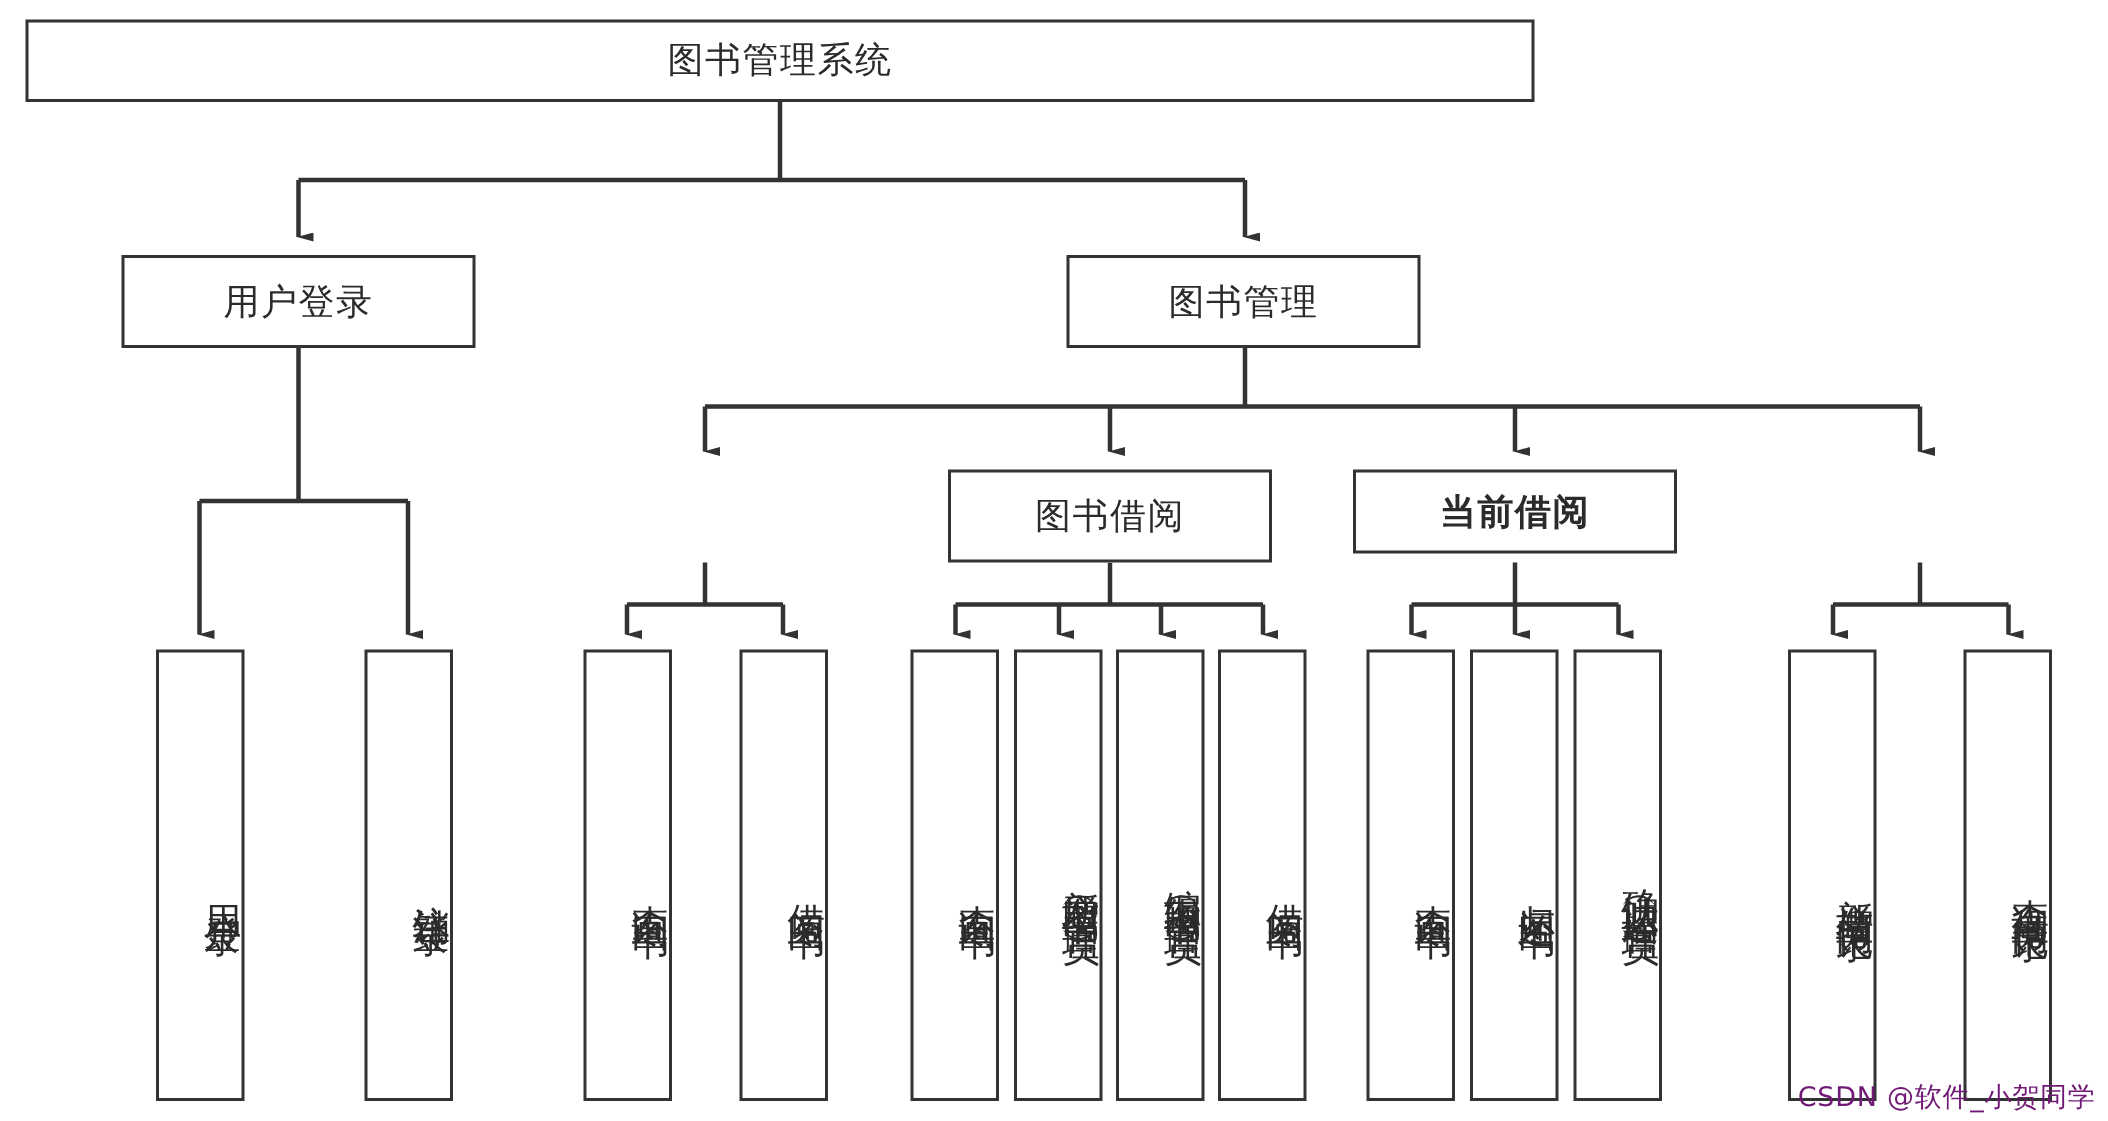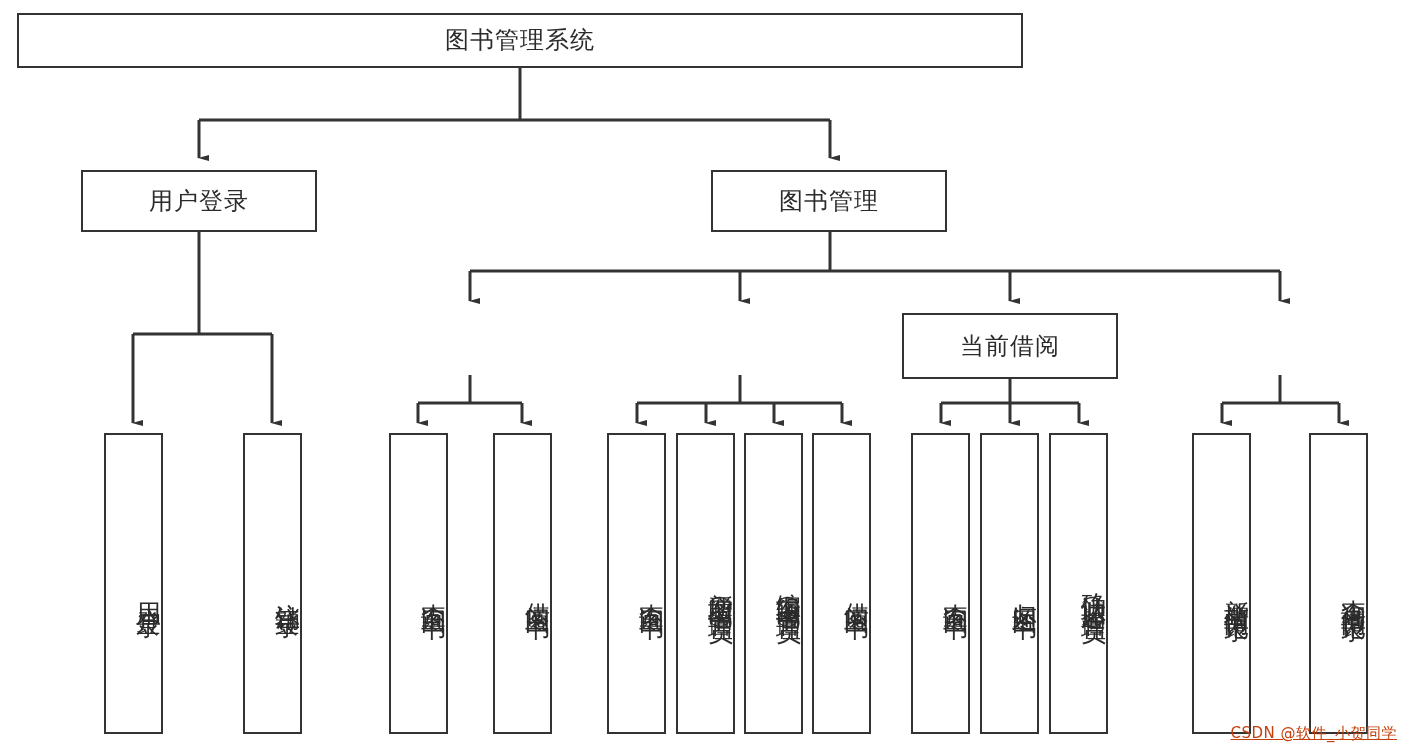--- a/index.html
+++ b/index.html
@@ -52,25 +52,24 @@
   }
   .node.vert .vtext {
     writing-mode: vertical-rl;
     text-orientation: upright;
     display: block;
   }
   #watermark {
     position: absolute;
     right: 8px;
     bottom: 4px;
-    font-size: 15px;
-    color: #c2410c;
+    font-size: 18px;
+    color: #701a75;
     letter-spacing: 0.5px;
     white-space: nowrap;
-    text-decoration: underline;
   }
 </style>
 </head>
 <body>
 
 <div id="canvas">
 
   <svg class="wires" viewBox="0 0 1405 747" xmlns="http://www.w3.org/2000/svg">
     <defs>
       <marker id="arrow" markerWidth="10" markerHeight="12" refX="3" refY="10" orient="auto" markerUnits="userSpaceOnUse">
@@ -128,21 +127,24 @@
     <span>图书管理系统</span>
   </div>
 
   <div class="node horiz" style="left:81px; top:170px; width:236px; height:62px;">
     <span>用户登录</span>
   </div>
   <div class="node horiz" style="left:711px; top:170px; width:236px; height:62px;">
     <span>图书管理</span>
   </div>
 
-  <div class="node horiz" style="left:902px; top:313px; width:216px; height:66px;">
+  <div class="node horiz" style="left:632px; top:313px; width:216px; height:62px;">
+    <span>图书借阅</span>
+  </div>
+  <div class="node horiz" style="left:902px; top:313px; width:216px; height:56px;font-weight:bold;">
     <span>当前借阅</span>
   </div>
 
   <div class="node vert" style="left:104px; top:433px; width:59px; height:301px;">
     <span class="vtext">用户登录</span>
   </div>
   <div class="node vert" style="left:243px; top:433px; width:59px; height:301px;">
     <span class="vtext">注销登录</span>
   </div>
 

